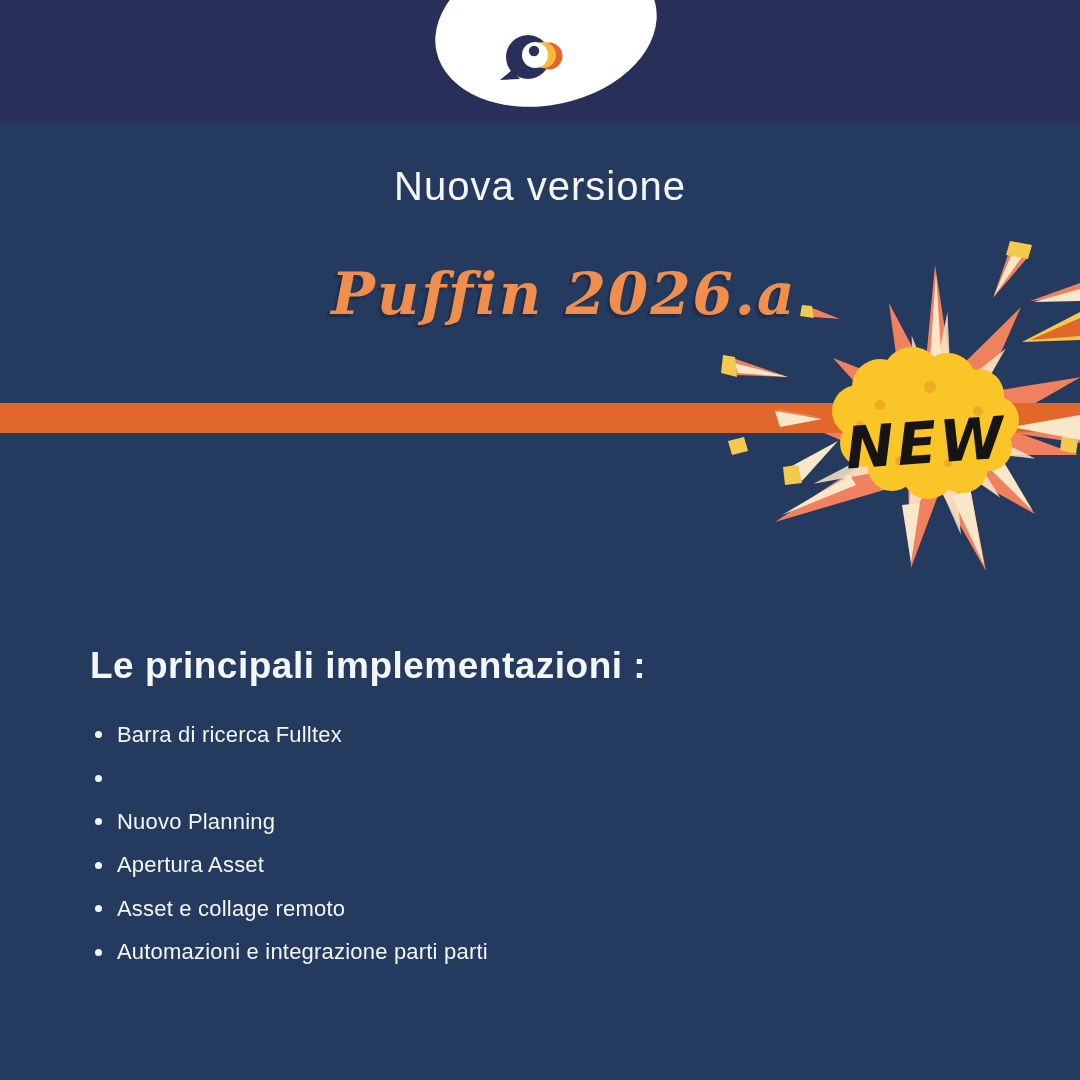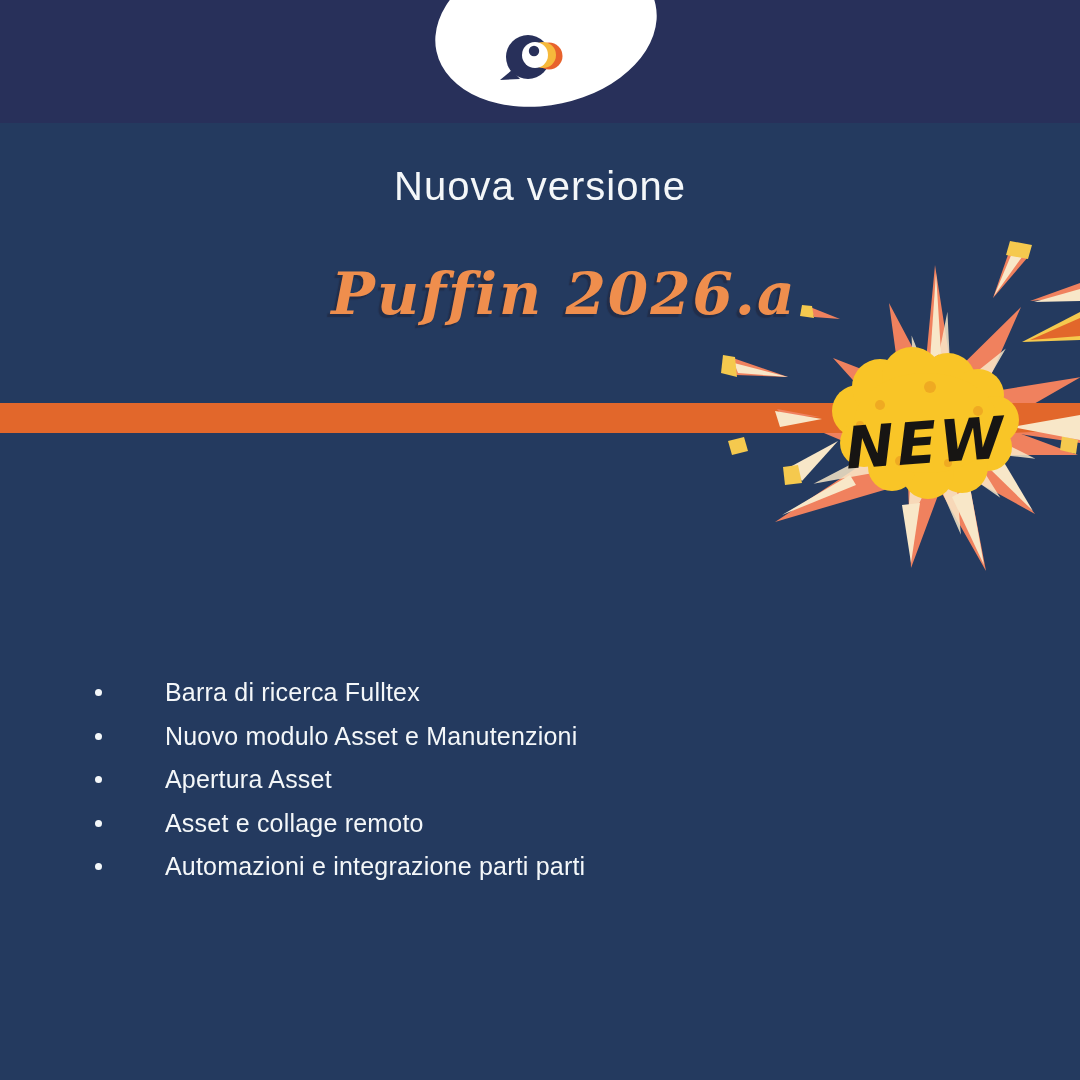--- a/index.html
+++ b/index.html
@@ -39,21 +39,21 @@
   .features{position:absolute;left:90px;top:645px;width:900px;z-index:2;}
   .features h2{
     color:var(--text-light);font-size:37px;font-weight:700;letter-spacing:0.5px;
   }
   .features ul{list-style:none;margin-top:26px;padding-left:5px;}
   .features li{height:43.5px;display:flex;align-items:center;}
   .bullet-dot{
     width:7px;height:7px;border-radius:50%;background:var(--text-light);
     margin-right:15px;flex:0 0 auto;
   }
-  .feature-text{color:var(--text-light);font-size:25px;letter-spacing:0.2px;margin-left:48px;}
+  .feature-text{color:var(--text-light);font-size:22px;letter-spacing:0.2px;}
 </style>
 </head>
 <body>
 
 <div class="band-top"></div>
 
 <svg class="logo-svg" width="290" height="125" viewBox="0 0 290 125">
   <ellipse cx="146" cy="28" rx="112" ry="77" transform="rotate(-12 146 28)" fill="var(--logo-white)"></ellipse>
   <g>
     <circle cx="128" cy="57" r="22" fill="var(--navy-dark)"></circle>
@@ -143,28 +143,32 @@
     <circle cx="288" cy="196" r="5"></circle>
     <circle cx="300" cy="228" r="4"></circle>
     <circle cx="210" cy="246" r="5"></circle>
     <circle cx="258" cy="248" r="4"></circle>
     <circle cx="170" cy="210" r="4"></circle>
   </g>
   <text class="new-label" x="236" y="248" text-anchor="middle" transform="rotate(-4 236 228)">NEW</text>
 </svg>
 
 <section class="features">
+  <h2>Le principali implementazioni :</h2>
   <ul>
     <li>
       <span class="bullet-dot"></span>
       <span class="feature-text">Barra di ricerca Fulltex</span>
     </li>
     <li>
       <span class="bullet-dot"></span>
-      <span class="feature-text">Nuovo modulo Asset e Manutenzioni</span>
+    </li>
+    <li>
+      <span class="bullet-dot"></span>
+      <span class="feature-text">Nuovo Planning</span>
     </li>
     <li>
       <span class="bullet-dot"></span>
       <span class="feature-text">Apertura Asset</span>
     </li>
     <li>
       <span class="bullet-dot"></span>
       <span class="feature-text">Asset e collage remoto</span>
     </li>
     <li>

